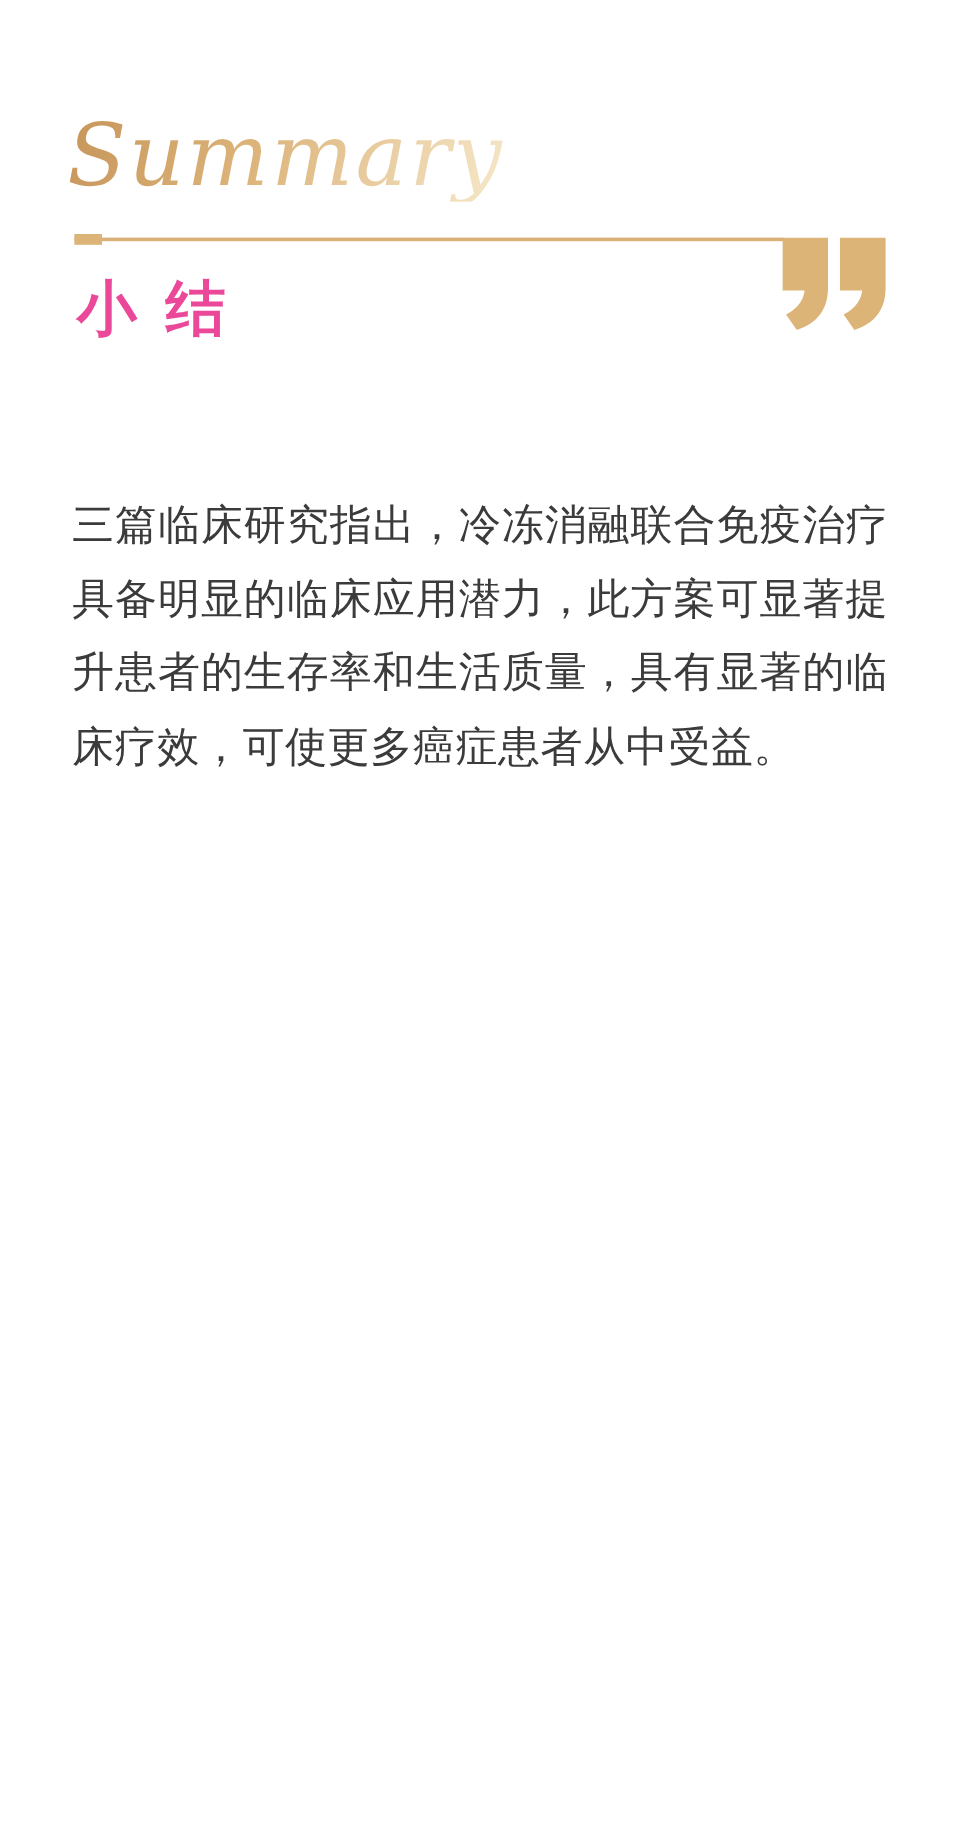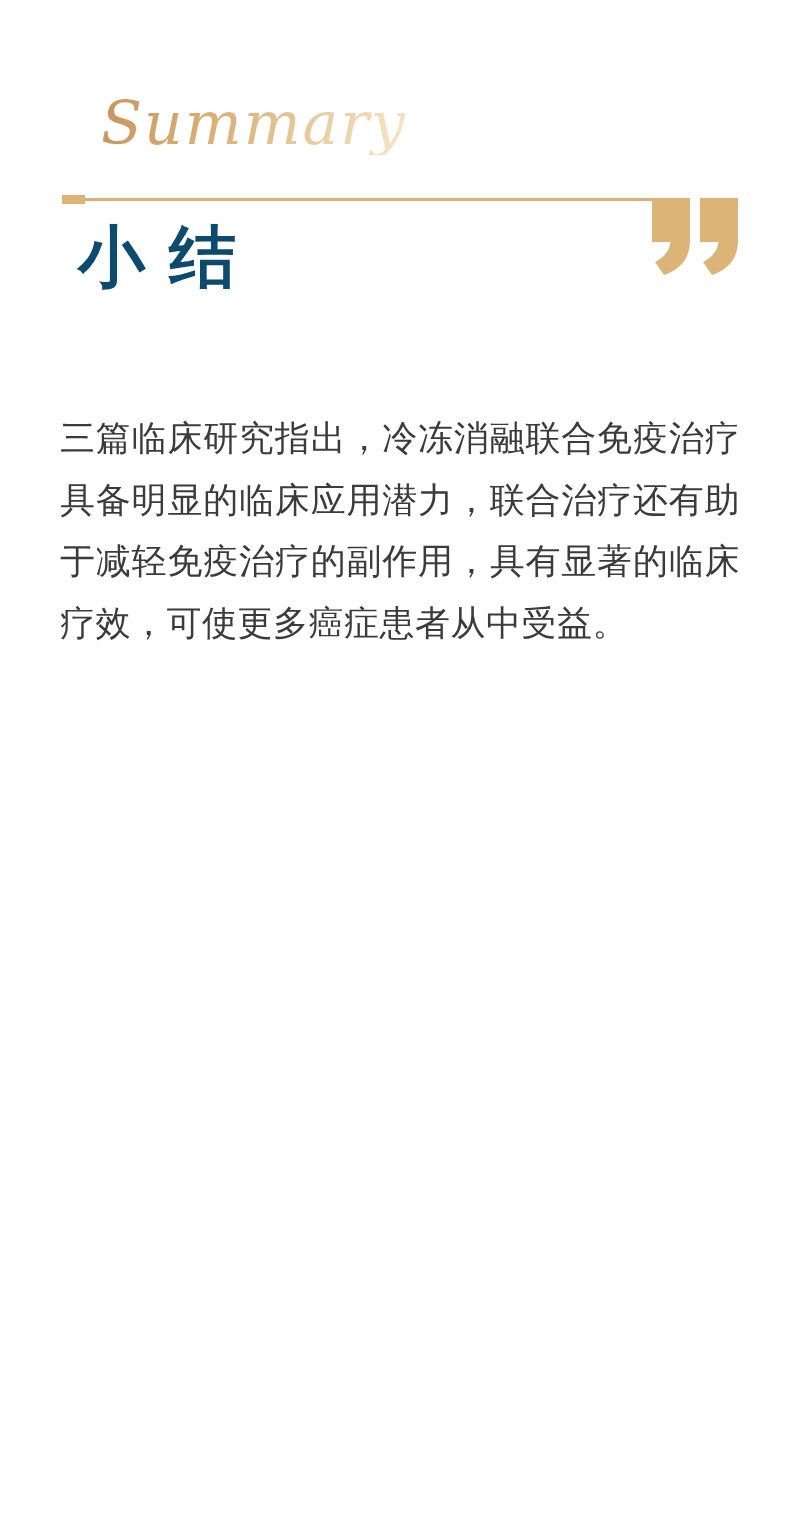--- a/index.html
+++ b/index.html
@@ -14,29 +14,28 @@
     font-family: "Liberation Sans", sans-serif;
   }
   
   .script-title {
     position: absolute;
     left: 56px;
     top: 92px;
     font-family: "DejaVu Serif", "Liberation Serif", serif;
     font-style: italic;
     font-weight: 400;
-    font-size: 60px;
+    font-size: 72px;
     line-height: 1.05;
     letter-spacing: 2px;
     background: linear-gradient(110deg, #c6955a 0%, #dcb379 42%, #f6e8ca 100%);
     -webkit-background-clip: text;
     background-clip: text;
     color: transparent;
     white-space: nowrap;
-    margin-left: 45px;
   }
   .gold-rule {
     position: absolute;
     left: 62px;
     top: 198px;
     width: 591px;
     height: 3px;
     background: #d9b077;
   }
   .gold-rule .rule-cap {
@@ -50,28 +49,28 @@
   .quote-icon {
     position: absolute;
     left: 652px;
     top: 198px;
     width: 88px;
     height: 77px;
   }
   .quote-icon svg { display: block; width: 100%; height: 100%; }
   .cn-heading {
     position: absolute;
-    left: 78px;
+    left: 64px;
     top: 222px;
     font-family: "Liberation Serif", "DejaVu Serif", serif;
     font-weight: 700;
-    font-size: 67px;
+    font-size: 50px;
     line-height: 70px;
     letter-spacing: 24px;
-    color: #0c4a6e;
+    color: #ec4899;
     white-space: nowrap;
   }
   
   .article-body {
     position: absolute;
     left: 60px;
     right: 60px;
     top: 407px;
   }
   .article-body p {
@@ -104,16 +103,16 @@
           <path d="M0 0 H38 V42 C38 59 30 71 12 77 L3 64 C13 59 17.5 52 18.5 44 H0 Z"></path>
           <path d="M48 0 H86 V42 C86 59 78 71 60 77 L51 64 C61 59 65.5 52 66.5 44 H48 Z"></path>
         </g>
       </svg>
     </div>
 
     <h1 class="cn-heading">小结</h1>
   </header>
 
   <main class="article-body">
-    <p>三篇临床研究指出，冷冻消融联合免疫治疗具备明显的临床应用潜力，联合治疗还有助于减轻免疫治疗的副作用，具有显著的临床疗效，可使更多癌症患者从中受益。</p>
+    <p>三篇临床研究指出，冷冻消融联合免疫治疗具备明显的临床应用潜力，此方案可显著提升患者的生存率和生活质量，具有显著的临床疗效，可使更多癌症患者从中受益。</p>
   </main>
 
 </div>
 
 </body></html>

